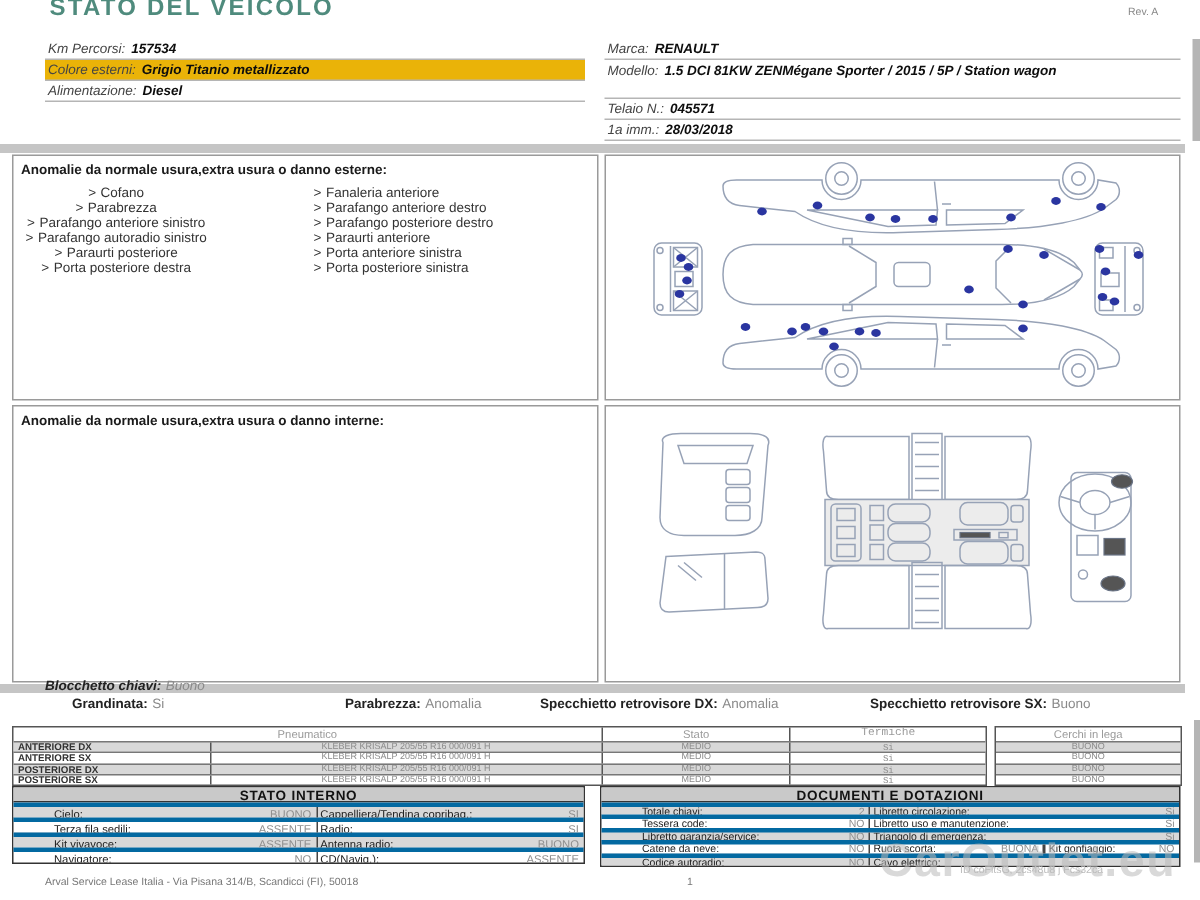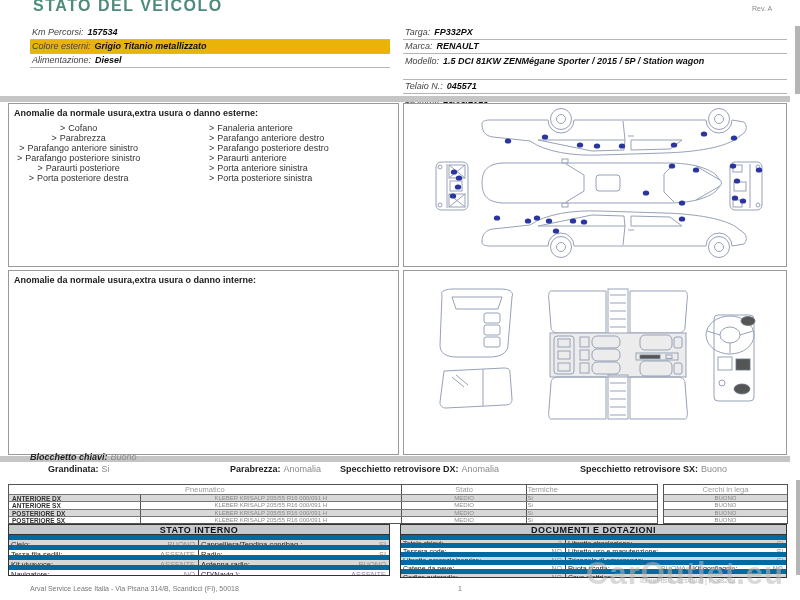--- a/index.html
+++ b/index.html
@@ -42,28 +42,28 @@
   .ttable { position:absolute; border:1px solid #555; font-size:6px; color:#8a8a8a; }
   .trow { display:flex; }
   .trow > div { border-right:1px solid #555; overflow:hidden; white-space:nowrap; }
   .trow > div:last-child { border-right:none; }
   .thead { height:9px; line-height:9px; font-size:7.5px; color:#9a9a9a; text-align:center; }
   .tbody-row { height:7.25px; line-height:7px; border-top:1px solid #777; }
   .tbody-row.g { background:#d8d8d8; }
   .c-pos { width:132px; font-size:6.5px; font-weight:bold; color:#333; padding-left:3px; text-align:left; }
   .c-desc { width:262px; text-align:center; }
   .c-stato { width:126px; text-align:center; }
-  .c-term { width:130px; text-align:left; }
+  .c-term { width:130px; text-align:center;font-family:Liberation Mono, monospace; }
   .c-cerchi { width:123px; text-align:center; }
   .h-pneu { width:394px; }
 
   
   .btable { position:absolute; border:1px solid #333; background:#fff; }
   .btitle { background:#c9c9c9; text-align:center; font-weight:bold; font-size:9px; color:#111; height:10px; line-height:10px; letter-spacing:0.5px; border-bottom:1px solid #333; }
-  .brow { display:flex; border-top:5px solid #0369a1; }
+  .brow { display:flex; border-top:3px solid #0369a1;padding-left:25px; }
   .brow:first-of-type { border-top:none; }
   .bcell { display:flex; justify-content:space-between; overflow:hidden; white-space:nowrap; border-right:1px solid #444; }
   .bcell:last-child { border-right:none; }
   .bcell .lab { color:#222; padding-left:2px; }
   .bcell .val { color:#8f8f8f; padding-right:3px; }
   .si-row { height:10px; line-height:9.5px; font-size:7.5px; }
   .si-cell { width:191px; }
   .doc-row { height:8.4px; line-height:8px; font-size:7px; }
   .doc-c1 { width:165px; }
   .doc-c2 { width:220px; }
@@ -91,23 +91,20 @@
     <div class="info-row tint">
       <span class="lab">Colore esterni:</span><span class="val">Grigio Titanio metallizzato</span>
     </div>
     <div class="info-row">
       <span class="lab">Alimentazione:</span><span class="val">Diesel</span>
     </div>
   </div>
 
   <div class="info-block" style="left:403px; top:26px; width:384px;">
     <div class="info-row">
-      <span class="lab">Targa:</span><span class="val">FP332PX</span>
-    </div>
-    <div class="info-row">
       <span class="lab">Marca:</span><span class="val">RENAULT</span>
     </div>
     <div class="info-row two-line">
       <span class="lab">Modello:</span><span class="val">1.5 DCI 81KW ZENMégane Sporter / 2015 / 5P / Station wagon</span>
     </div>
     <div class="info-row">
       <span class="lab">Telaio N.:</span><span class="val">045571</span>
     </div>
     <div class="info-row">
       <span class="lab">1a imm.:</span><span class="val">28/03/2018</span>
@@ -115,21 +112,21 @@
   </div>
 
   <div class="abs band" style="top:96px;"></div>
 
   <div class="panel" style="left:8px; top:103px; width:391px; height:164px;">
     <div class="panel-title">Anomalie da normale usura,extra usura o danno esterne:</div>
     <div class="anom-col" style="left:8px;text-align:center;">
       <div class="anom-item"><span class="b">&gt;</span><span>Cofano</span></div>
       <div class="anom-item"><span class="b">&gt;</span><span>Parabrezza</span></div>
       <div class="anom-item"><span class="b">&gt;</span><span>Parafango anteriore sinistro</span></div>
-      <div class="anom-item"><span class="b">&gt;</span><span>Parafango posteriore sinistro</span></div>
+      <div class="anom-item"><span class="b">&gt;</span><span>Parafango autoradio sinistro</span></div>
       <div class="anom-item"><span class="b">&gt;</span><span>Paraurti posteriore</span></div>
       <div class="anom-item"><span class="b">&gt;</span><span>Porta posteriore destra</span></div>
     </div>
     <div class="anom-col" style="left:200px;">
       <div class="anom-item"><span class="b">&gt;</span><span>Fanaleria anteriore</span></div>
       <div class="anom-item"><span class="b">&gt;</span><span>Parafango anteriore destro</span></div>
       <div class="anom-item"><span class="b">&gt;</span><span>Parafango posteriore destro</span></div>
       <div class="anom-item"><span class="b">&gt;</span><span>Paraurti anteriore</span></div>
       <div class="anom-item"><span class="b">&gt;</span><span>Porta anteriore sinistra</span></div>
       <div class="anom-item"><span class="b">&gt;</span><span>Porta posteriore sinistra</span></div>
@@ -283,21 +280,21 @@
   </div>
 
   <div class="abs band" style="top:456px;"></div>
 
   <div class="abs sum" style="left:48px; top:464px;">
     <span class="lab">Grandinata:</span><span class="val">Si</span>
   </div>
   <div class="abs sum" style="left:230px; top:464px;">
     <span class="lab">Parabrezza:</span><span class="val">Anomalia</span>
   </div>
-  <div class="abs sum" style="left:340px; top:464px;">
+  <div class="abs sum" style="left:360px; top:464px;">
     <span class="lab">Specchietto retrovisore DX:</span><span class="val">Anomalia</span>
   </div>
   <div class="abs sum" style="left:580px; top:464px;">
     <span class="lab">Specchietto retrovisore SX:</span><span class="val">Buono</span>
   </div>
   <div class="abs sum" style="left:30px; top:452px;font-style:italic;">
     <span class="lab">Blocchetto chiavi:</span><span class="val">Buono</span>
   </div>
 
   <div class="ttable" style="left:8px; top:484px; width:650px;">

